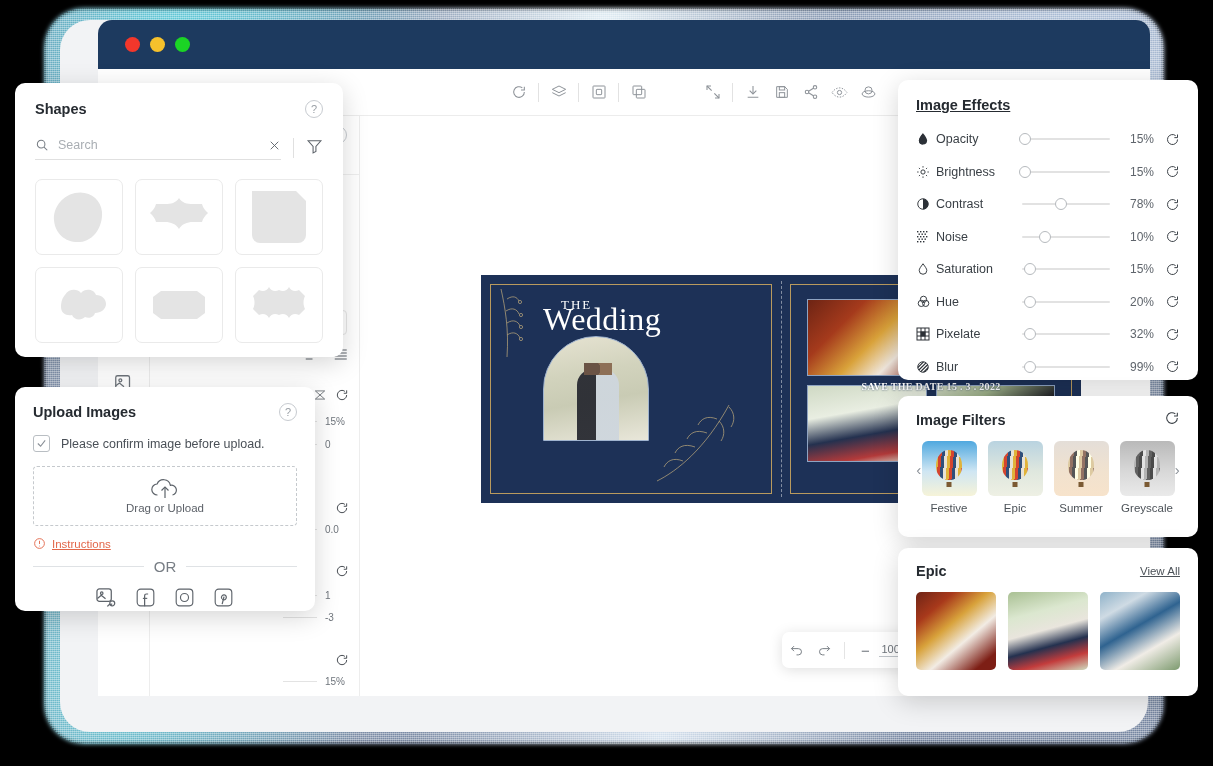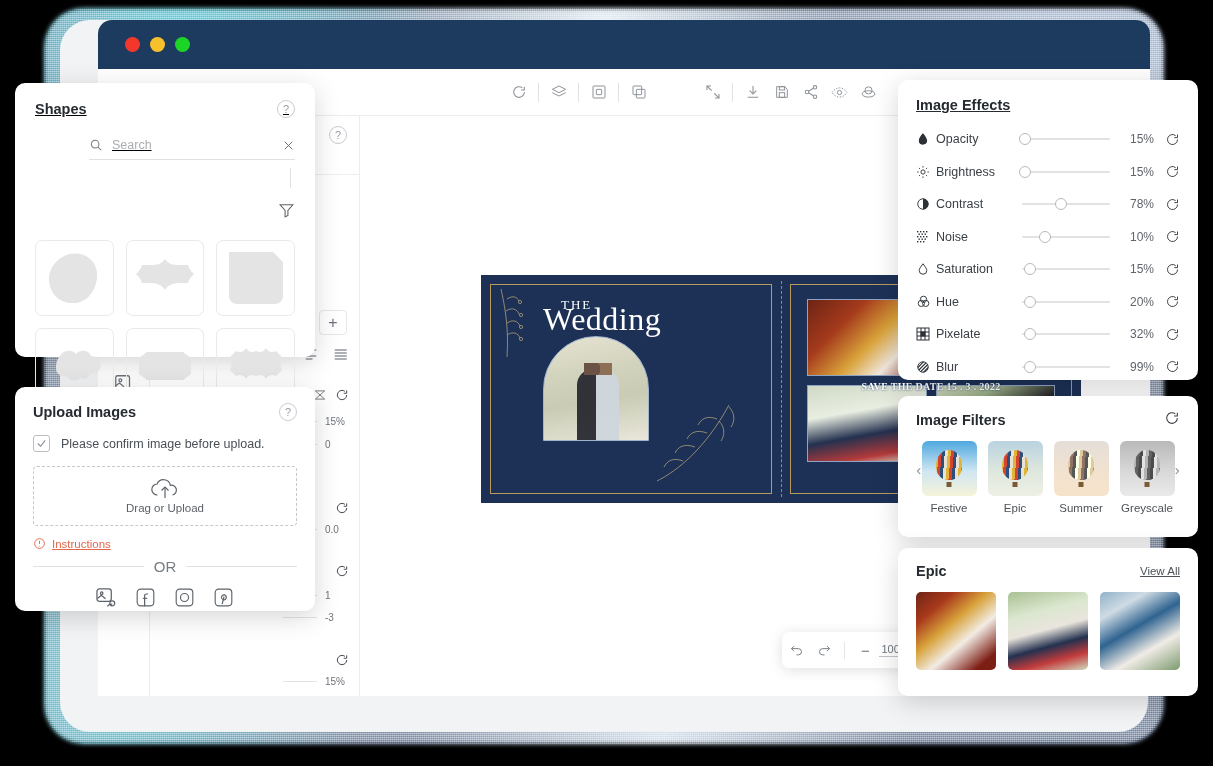--- a/index.html
+++ b/index.html
@@ -164,23 +164,23 @@
     position: absolute; background: #fff; border-radius: 10px;
     box-shadow: 0 6px 26px rgba(0,0,0,.17);
   }
   .ptitle { font-size: 14.5px; font-weight: 700; color: #262b31; }
   .help {
     width: 18px; height: 18px; border-radius: 50%; border: 1px solid #c7cbd0;
     color: #9aa0a6; font-size: 11px; display: flex; align-items: center; justify-content: center;
   }
 
   
-  #shapes { left: 15px; top: 83px; width: 300px; height: 274px; padding: 17px 20px; text-decoration: underline; }
+  #shapes { left: 15px; top: 83px; width: 328px; height: 274px; padding: 17px 20px; }
   .shapes-head { display: flex; align-items: center; justify-content: space-between; }
-  .searchrow { display: flex; align-items: flex-end; gap: 8px; margin-top: 20px; flex-direction: column; }
+  .searchrow { display: flex; align-items: flex-start; gap: 8px; margin-top: 20px; }
   .searchbox {
     flex: 1; display: flex; align-items: center; gap: 9px;
     border-bottom: 1px solid #e0e0e0; padding-bottom: 7px;
   }
   .searchbox input {
     flex: 1; border: 0; outline: 0; font-size: 12.5px; color: #3a3f45;
     font-family: "Liberation Sans", sans-serif; background: transparent;
   }
   .searchbox input::placeholder { color: #a9aeb3; }
   .vdiv { width: 1px; height: 20px; background: #e0e0e0; margin: 0 4px 6px; }

